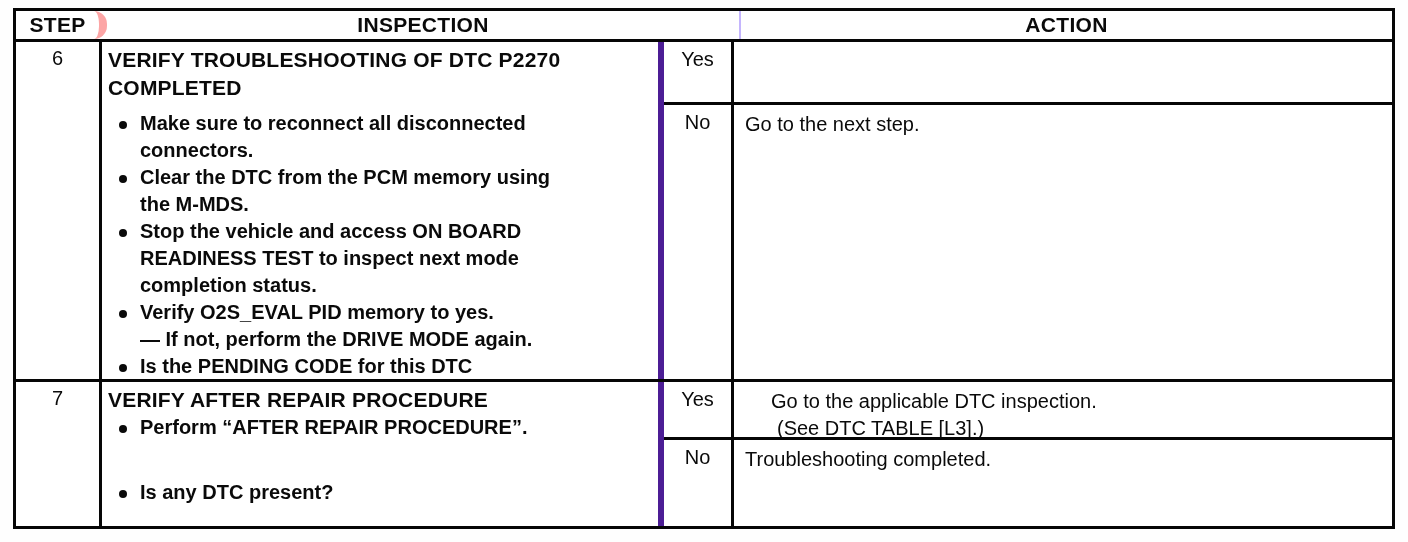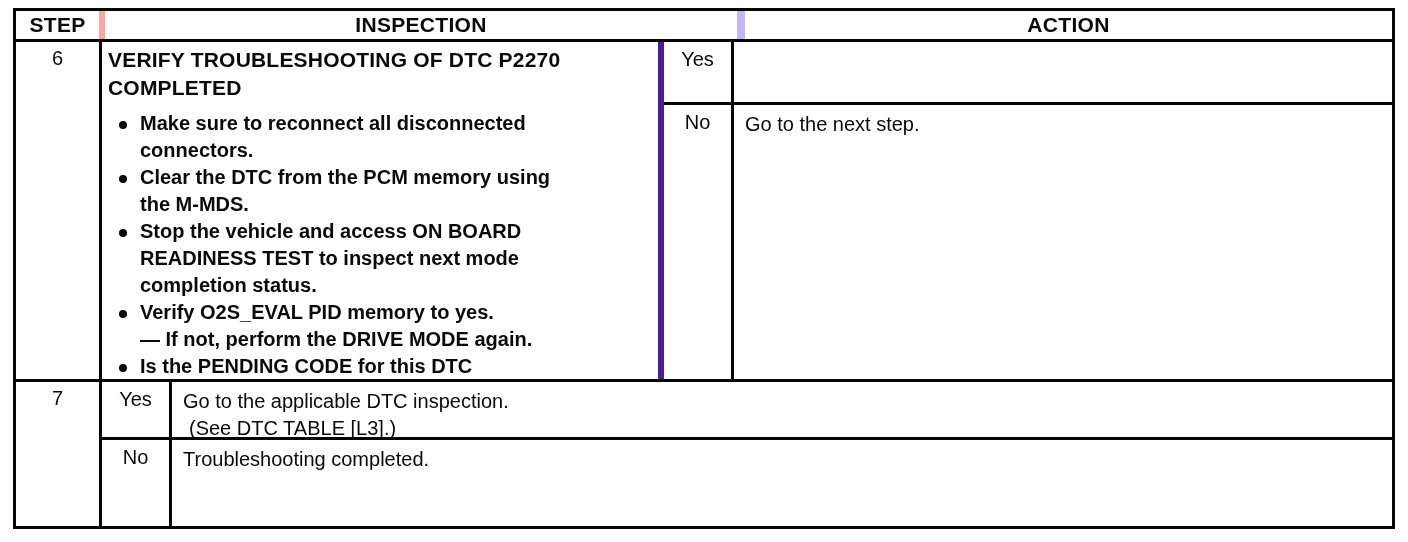--- a/index.html
+++ b/index.html
@@ -36,22 +36,22 @@
     display: flex;
     flex: 0 0 28px;
     border-bottom: 3px solid #060606;
     font-weight: bold;
     font-size: 21px;
     line-height: 28px;
     text-align: center;
     letter-spacing: 0.3px;
   }
   .hc { overflow: hidden; }
-  .hc-step   { width: 83px;  border-right: 6px solid #fca5a5; }
-  .hc-insp   { width: 632px; border-right: 8px solid #c4b5fd; }
+  .hc-step   { width: 83px;  border-right: 8px solid #fca5a5; border-radius: 13px; }
+  .hc-insp   { width: 632px; border-right: 2px solid #c4b5fd; }
   .hc-action { flex: 1; }
   
   .srow { display: flex; }
   .row6 { height: 337px; border-bottom: 3px solid #060606; flex: 0 0 auto; }
   .row7 { flex: 1; }
   .cell-step {
     width: 83px;
     border-right: 3px solid #060606;
     text-align: center;
     padding-top: 5px;
@@ -89,21 +89,21 @@
     border-radius: 50%;
     background: #0a0a0a;
     margin-bottom: 1px;
   }
   .btext { flex: 0 1 auto; max-width: 420px; font-weight: bold; }
   .bsub { display: block; }
   .bullet.gap-above { margin-top: 38px; }
   
   .branch-col { flex: 1; display: flex; flex-direction: column; }
   .branch { display: flex; }
-  .branch.divided { border-bottom: 3px solid #060606; }
+  .branch.divided { border-bottom: 3px solid #060606; gap: 26px; }
   .by6 { height: 60px; flex: 0 0 auto; }
   .by7 { height: 55px; flex: 0 0 auto; }
   .bfill { flex: 1; }
   .cell-yn {
     width: 67px;
     border-right: 3px solid #060606;
     box-sizing: content-box;
     text-align: center;
     padding-top: 6px;
     font-size: 20px;
@@ -167,20 +167,33 @@
           <div class="cell-yn">No</div>
           <div class="cell-action">
             <div>Go to the next step.</div>
           </div>
         </div>
       </div>
     </div>
 
     <div class="srow row7">
       <div class="cell-step">7</div>
+      <div class="cell-insp">
+        <div class="insp-title" style="margin-bottom:0;">VERIFY AFTER REPAIR PROCEDURE</div>
+        <div class="blist">
+          <div class="bullet">
+            <span class="bdot"></span>
+            <span class="btext">Perform “AFTER REPAIR PROCEDURE”.</span>
+          </div>
+          <div class="bullet gap-above">
+            <span class="bdot"></span>
+            <span class="btext">Is any DTC present?</span>
+          </div>
+        </div>
+      </div>
       <div class="branch-col">
         <div class="branch divided by7">
           <div class="cell-yn">Yes</div>
           <div class="cell-action">
             <div>Go to the applicable DTC inspection.</div>
             <div class="action-line2">(See DTC TABLE [L3].)</div>
           </div>
         </div>
         <div class="branch bfill">
           <div class="cell-yn">No</div>

